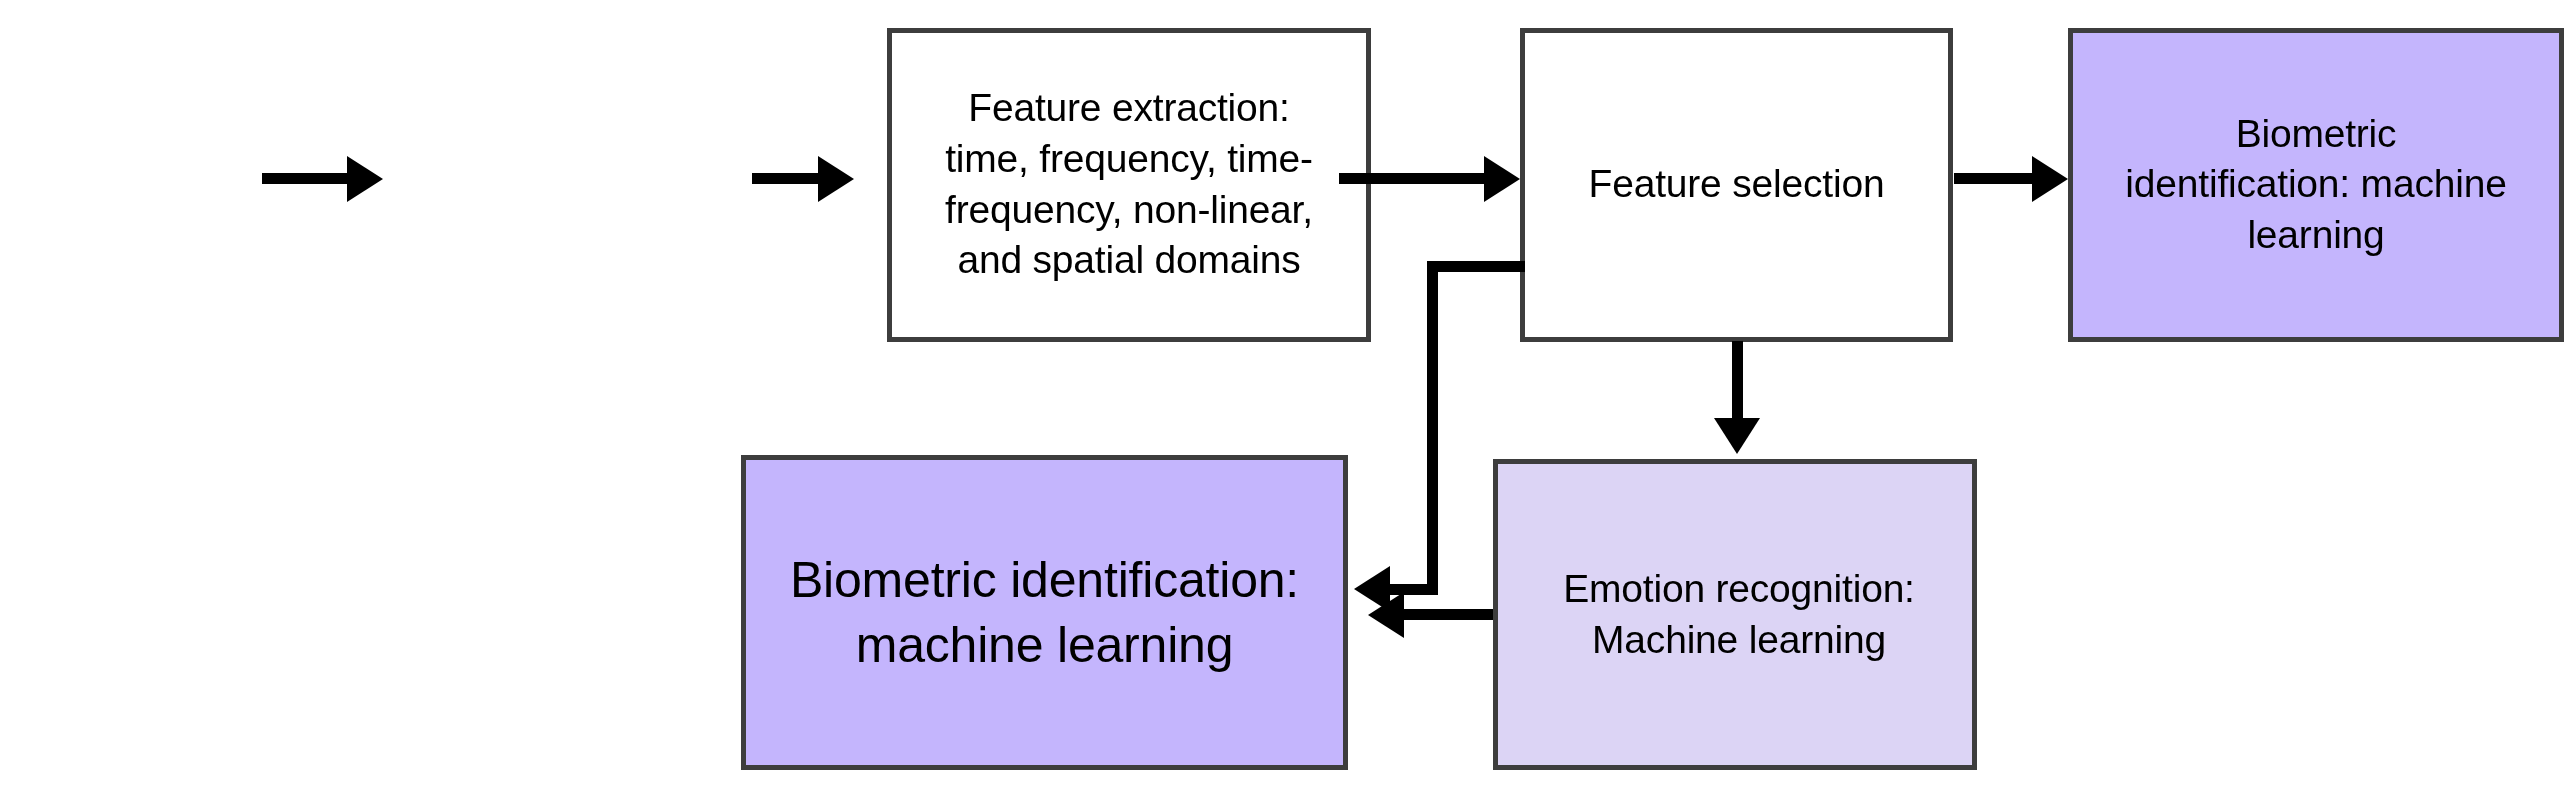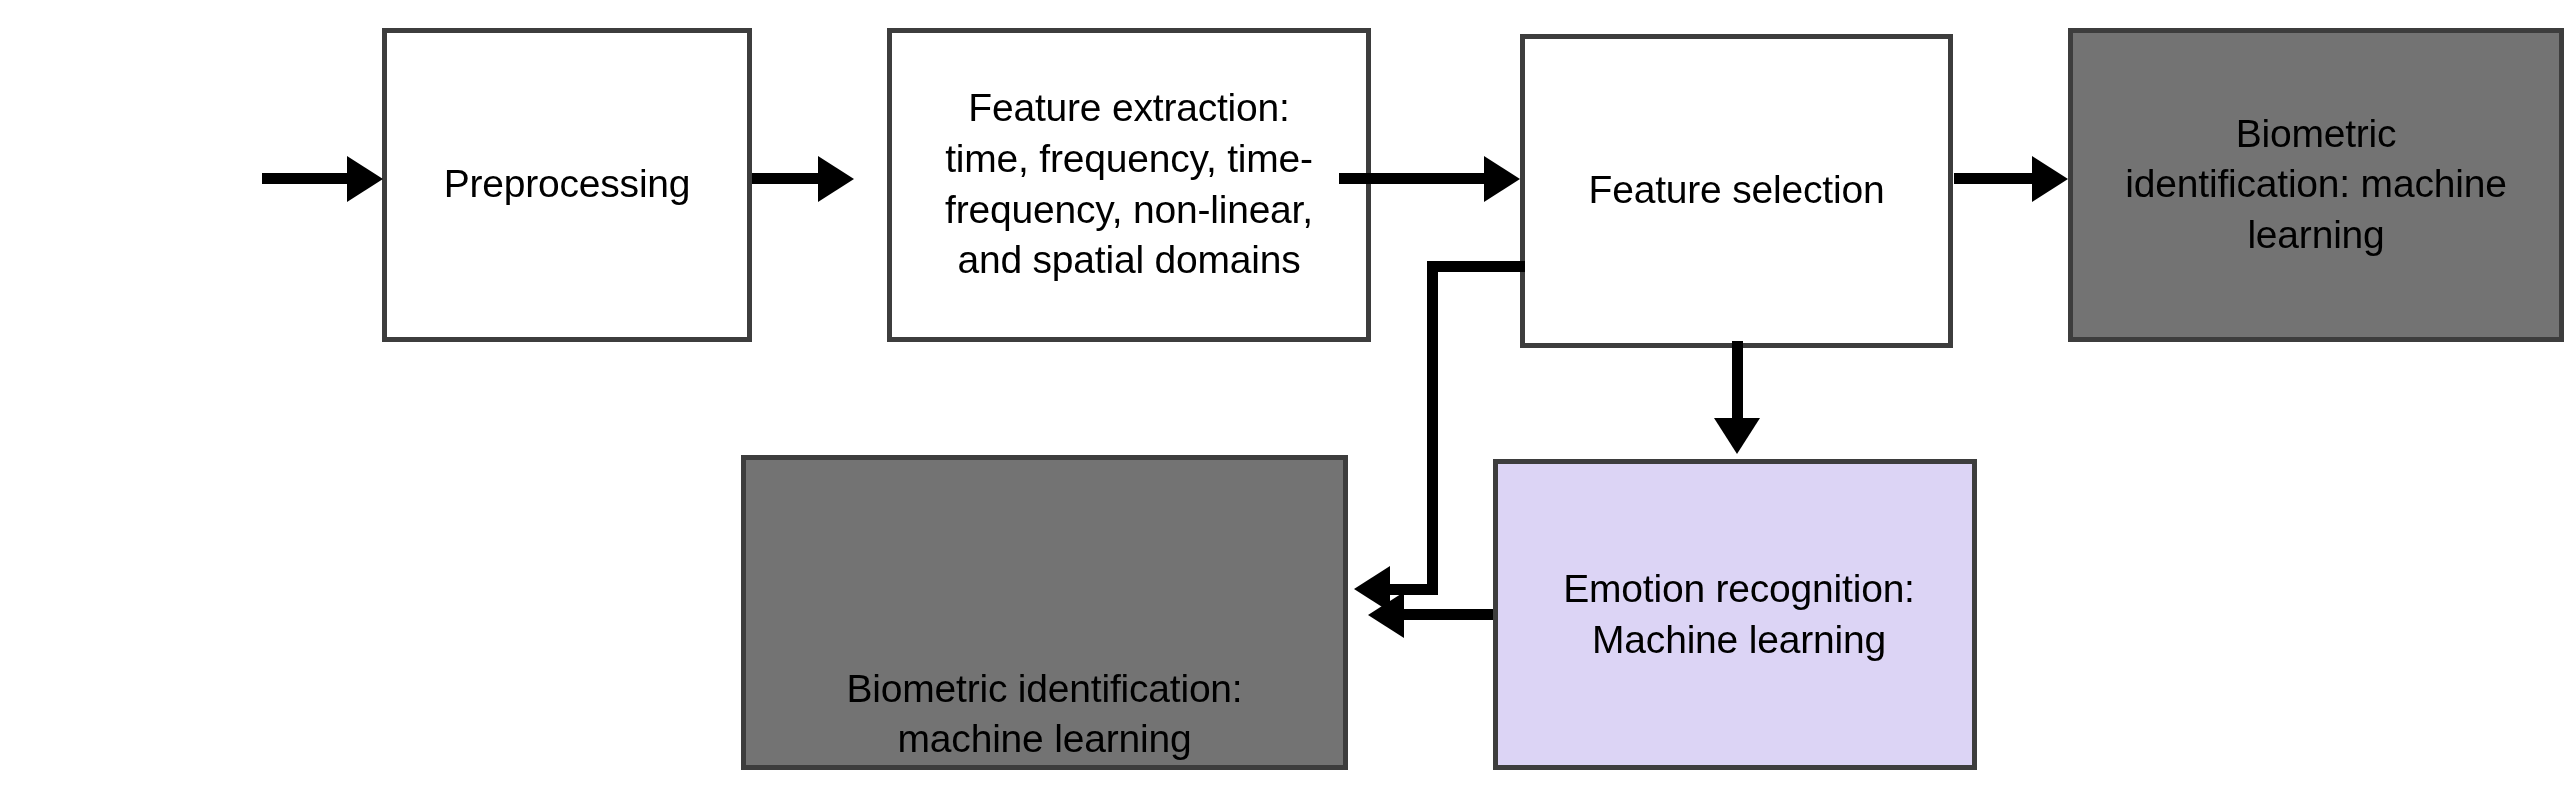--- a/index.html
+++ b/index.html
@@ -27,21 +27,21 @@
     line-height: 1.30;
     letter-spacing: -0.2px;
   }
   .node .label {
     display: block;
     width: 100%;
     padding: 0 4.7px;
     white-space: pre-line;
   }
   .fill-white  { background: #ffffff; }
-  .fill-orange { background: #737373; }
+  .fill-orange { background: #c4b5fd; }
   .fill-purple { background: #DCD4F5; padding-left: 8px; }
 
   
   .conn {
     position: absolute;
     background: #000000;
   }
   .h-line { height: 11px; }
   .v-line { width: 11px; }
   .arrow-head {
@@ -64,42 +64,39 @@
     border-right: 23px solid transparent;
     border-top: 36px solid #000000;
   }
 </style>
 </head>
 <body>
 
 <div id="canvas">
 
 
-  <div class="node fill-white" style="left:382px; top:27.6px; width:370px; height:314px; font-size:39px;">
-    <span class="label">Preprocessing</span>
-  </div>
 
   <div class="node fill-white" style="left:855px; top:27.6px; width:484px; height:314px; font-size:39px;margin-left:32px;">
     <span class="label">Feature extraction:
 time, frequency, time-
 frequency, non-linear,
 and spatial domains</span>
   </div>
 
-  <div class="node fill-white" style="left:1520px; top:27.6px; width:433px; height:314px; font-size:39px;margin-top:6px;">
+  <div class="node fill-white" style="left:1520px; top:27.6px; width:433px; height:314px; font-size:39px;">
     <span class="label">Feature selection</span>
   </div>
 
   <div class="node fill-orange" style="left:2068px; top:27.6px; width:496px; height:314px; font-size:39px;">
     <span class="label">Biometric
 identification: machine
 learning</span>
   </div>
 
-  <div class="node fill-orange" style="left:741px; top:455px; width:607px; height:315px; font-size:39px;align-items:flex-end;">
+  <div class="node fill-orange" style="left:741px; top:455px; width:607px; height:315px; font-size:50px;">
     <span class="label">Biometric identification:
 machine learning</span>
   </div>
 
   <div class="node fill-purple" style="left:1493px; top:459px; width:484px; height:311px; font-size:39px;">
     <span class="label">Emotion recognition:
 Machine learning</span>
   </div>
 
   <div class="conn h-line" style="left:262px; top:173px; width:87px;"></div>

